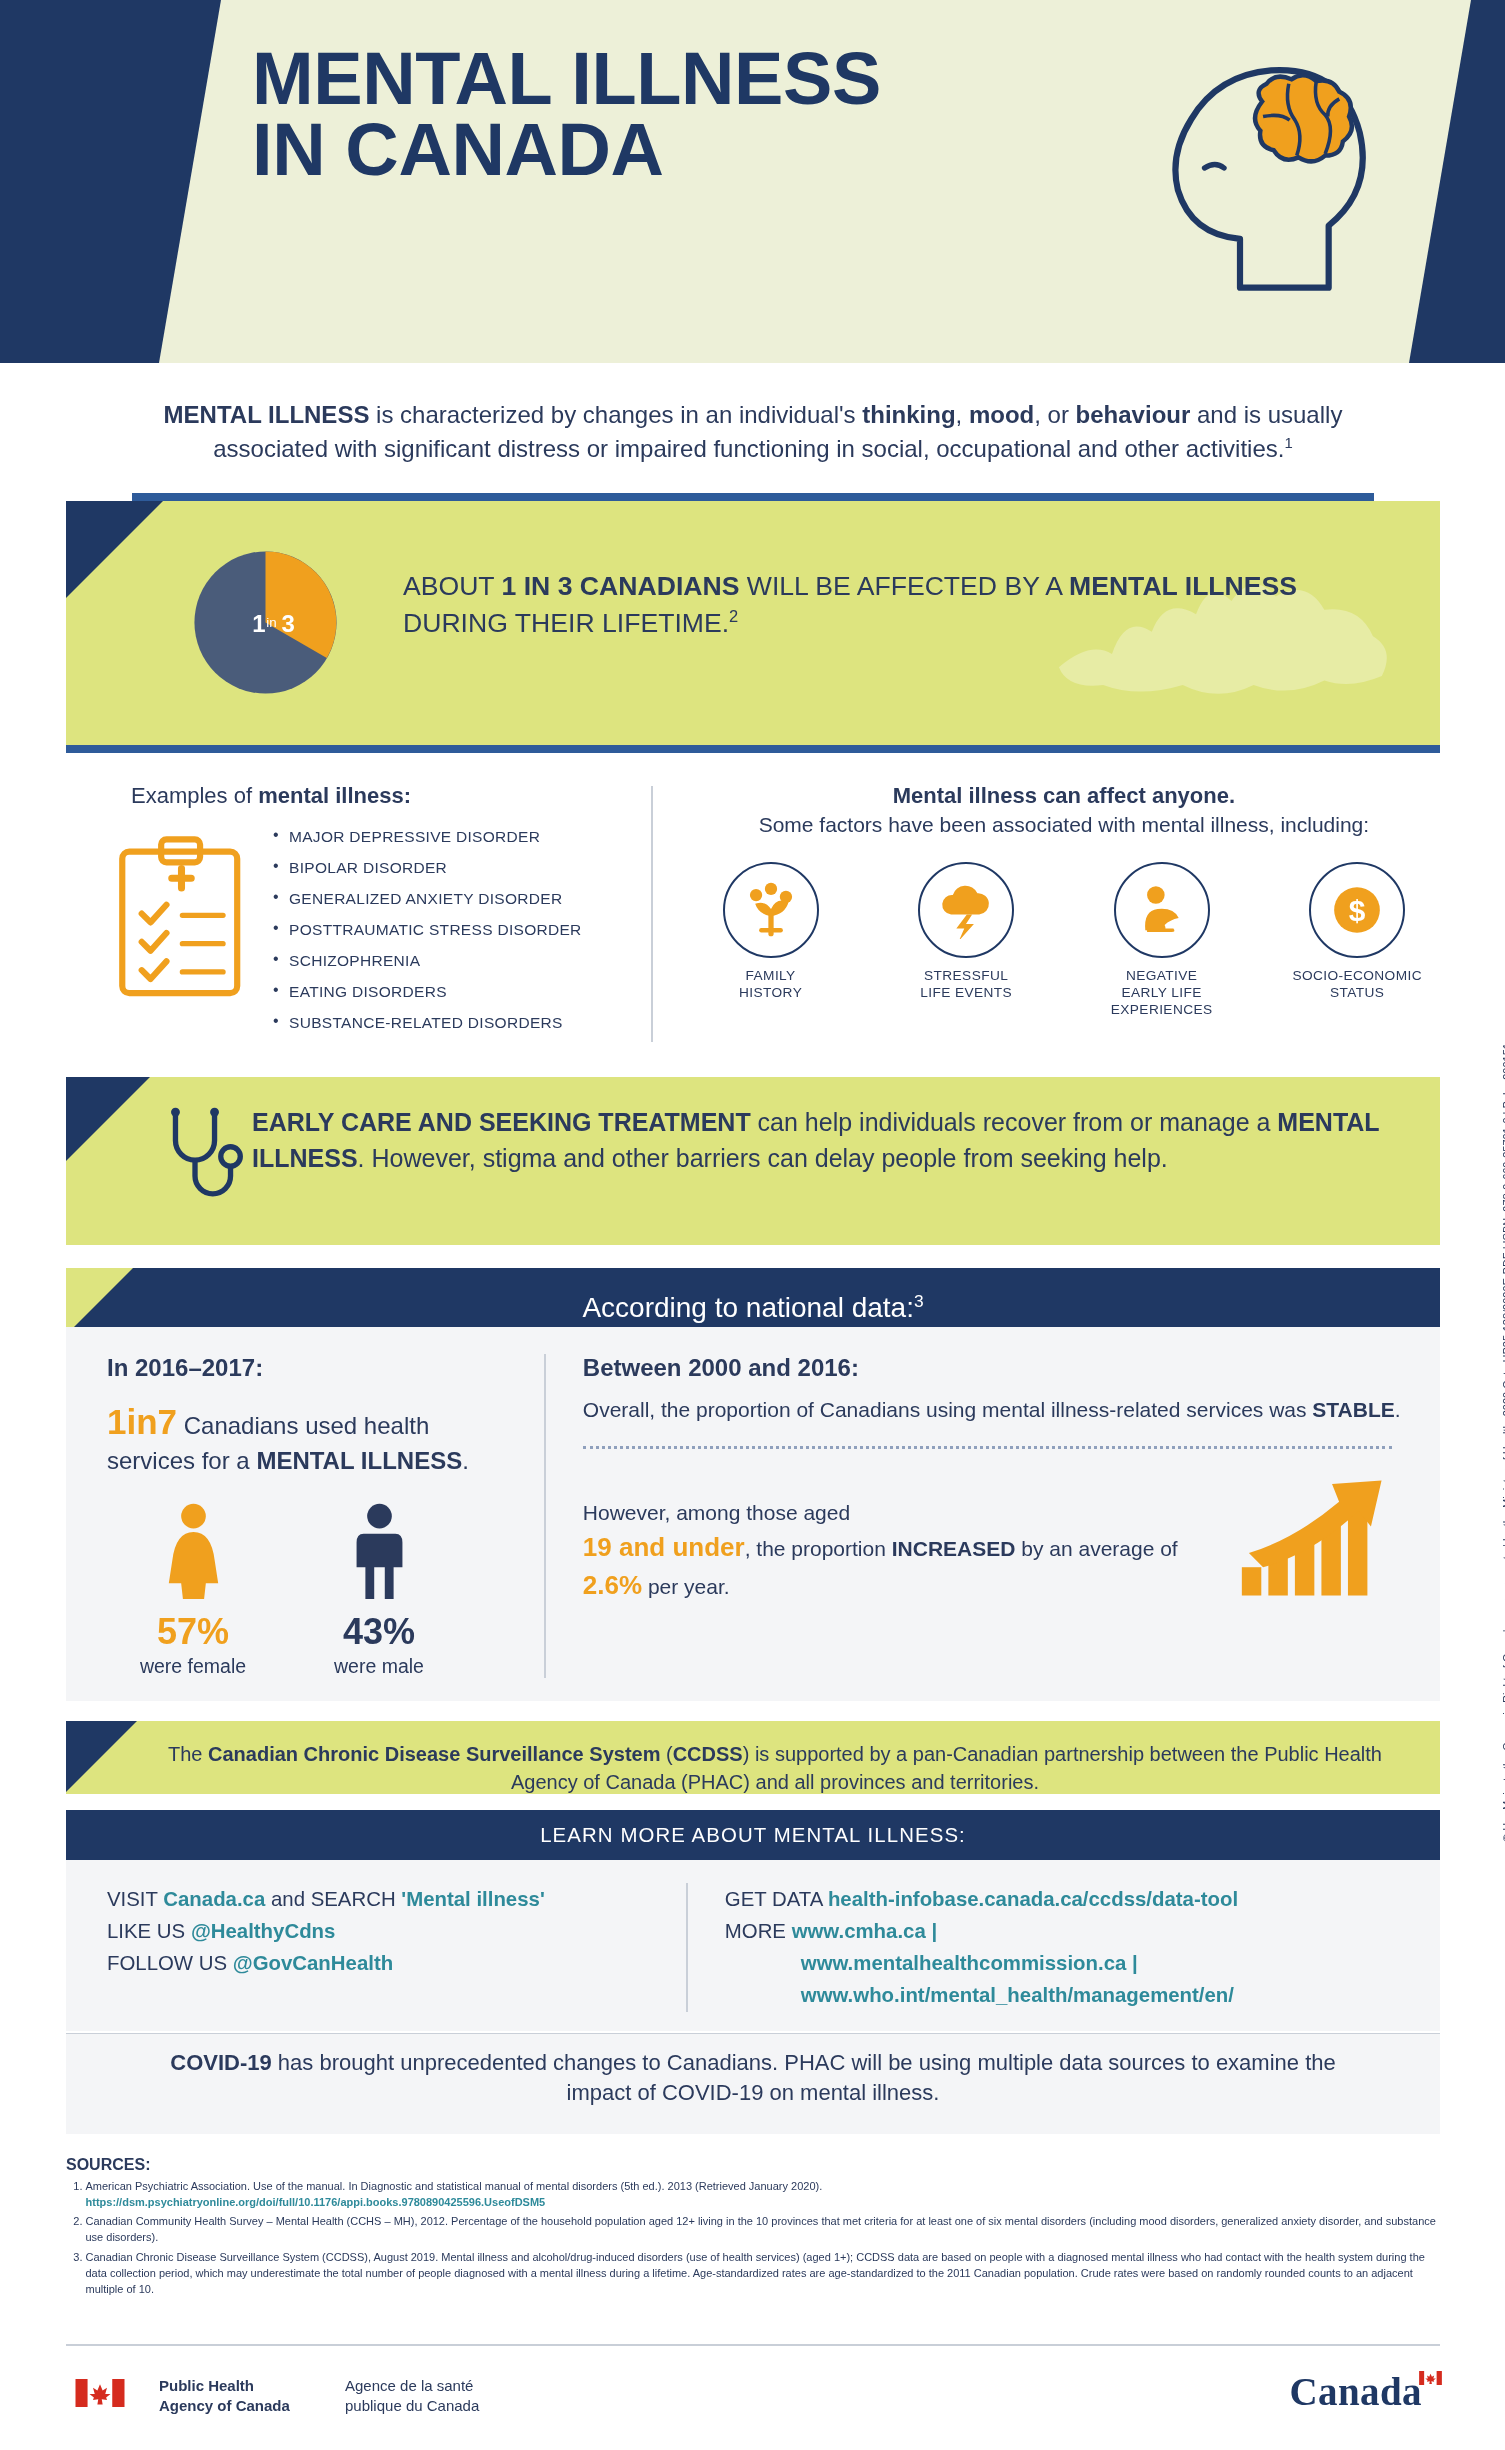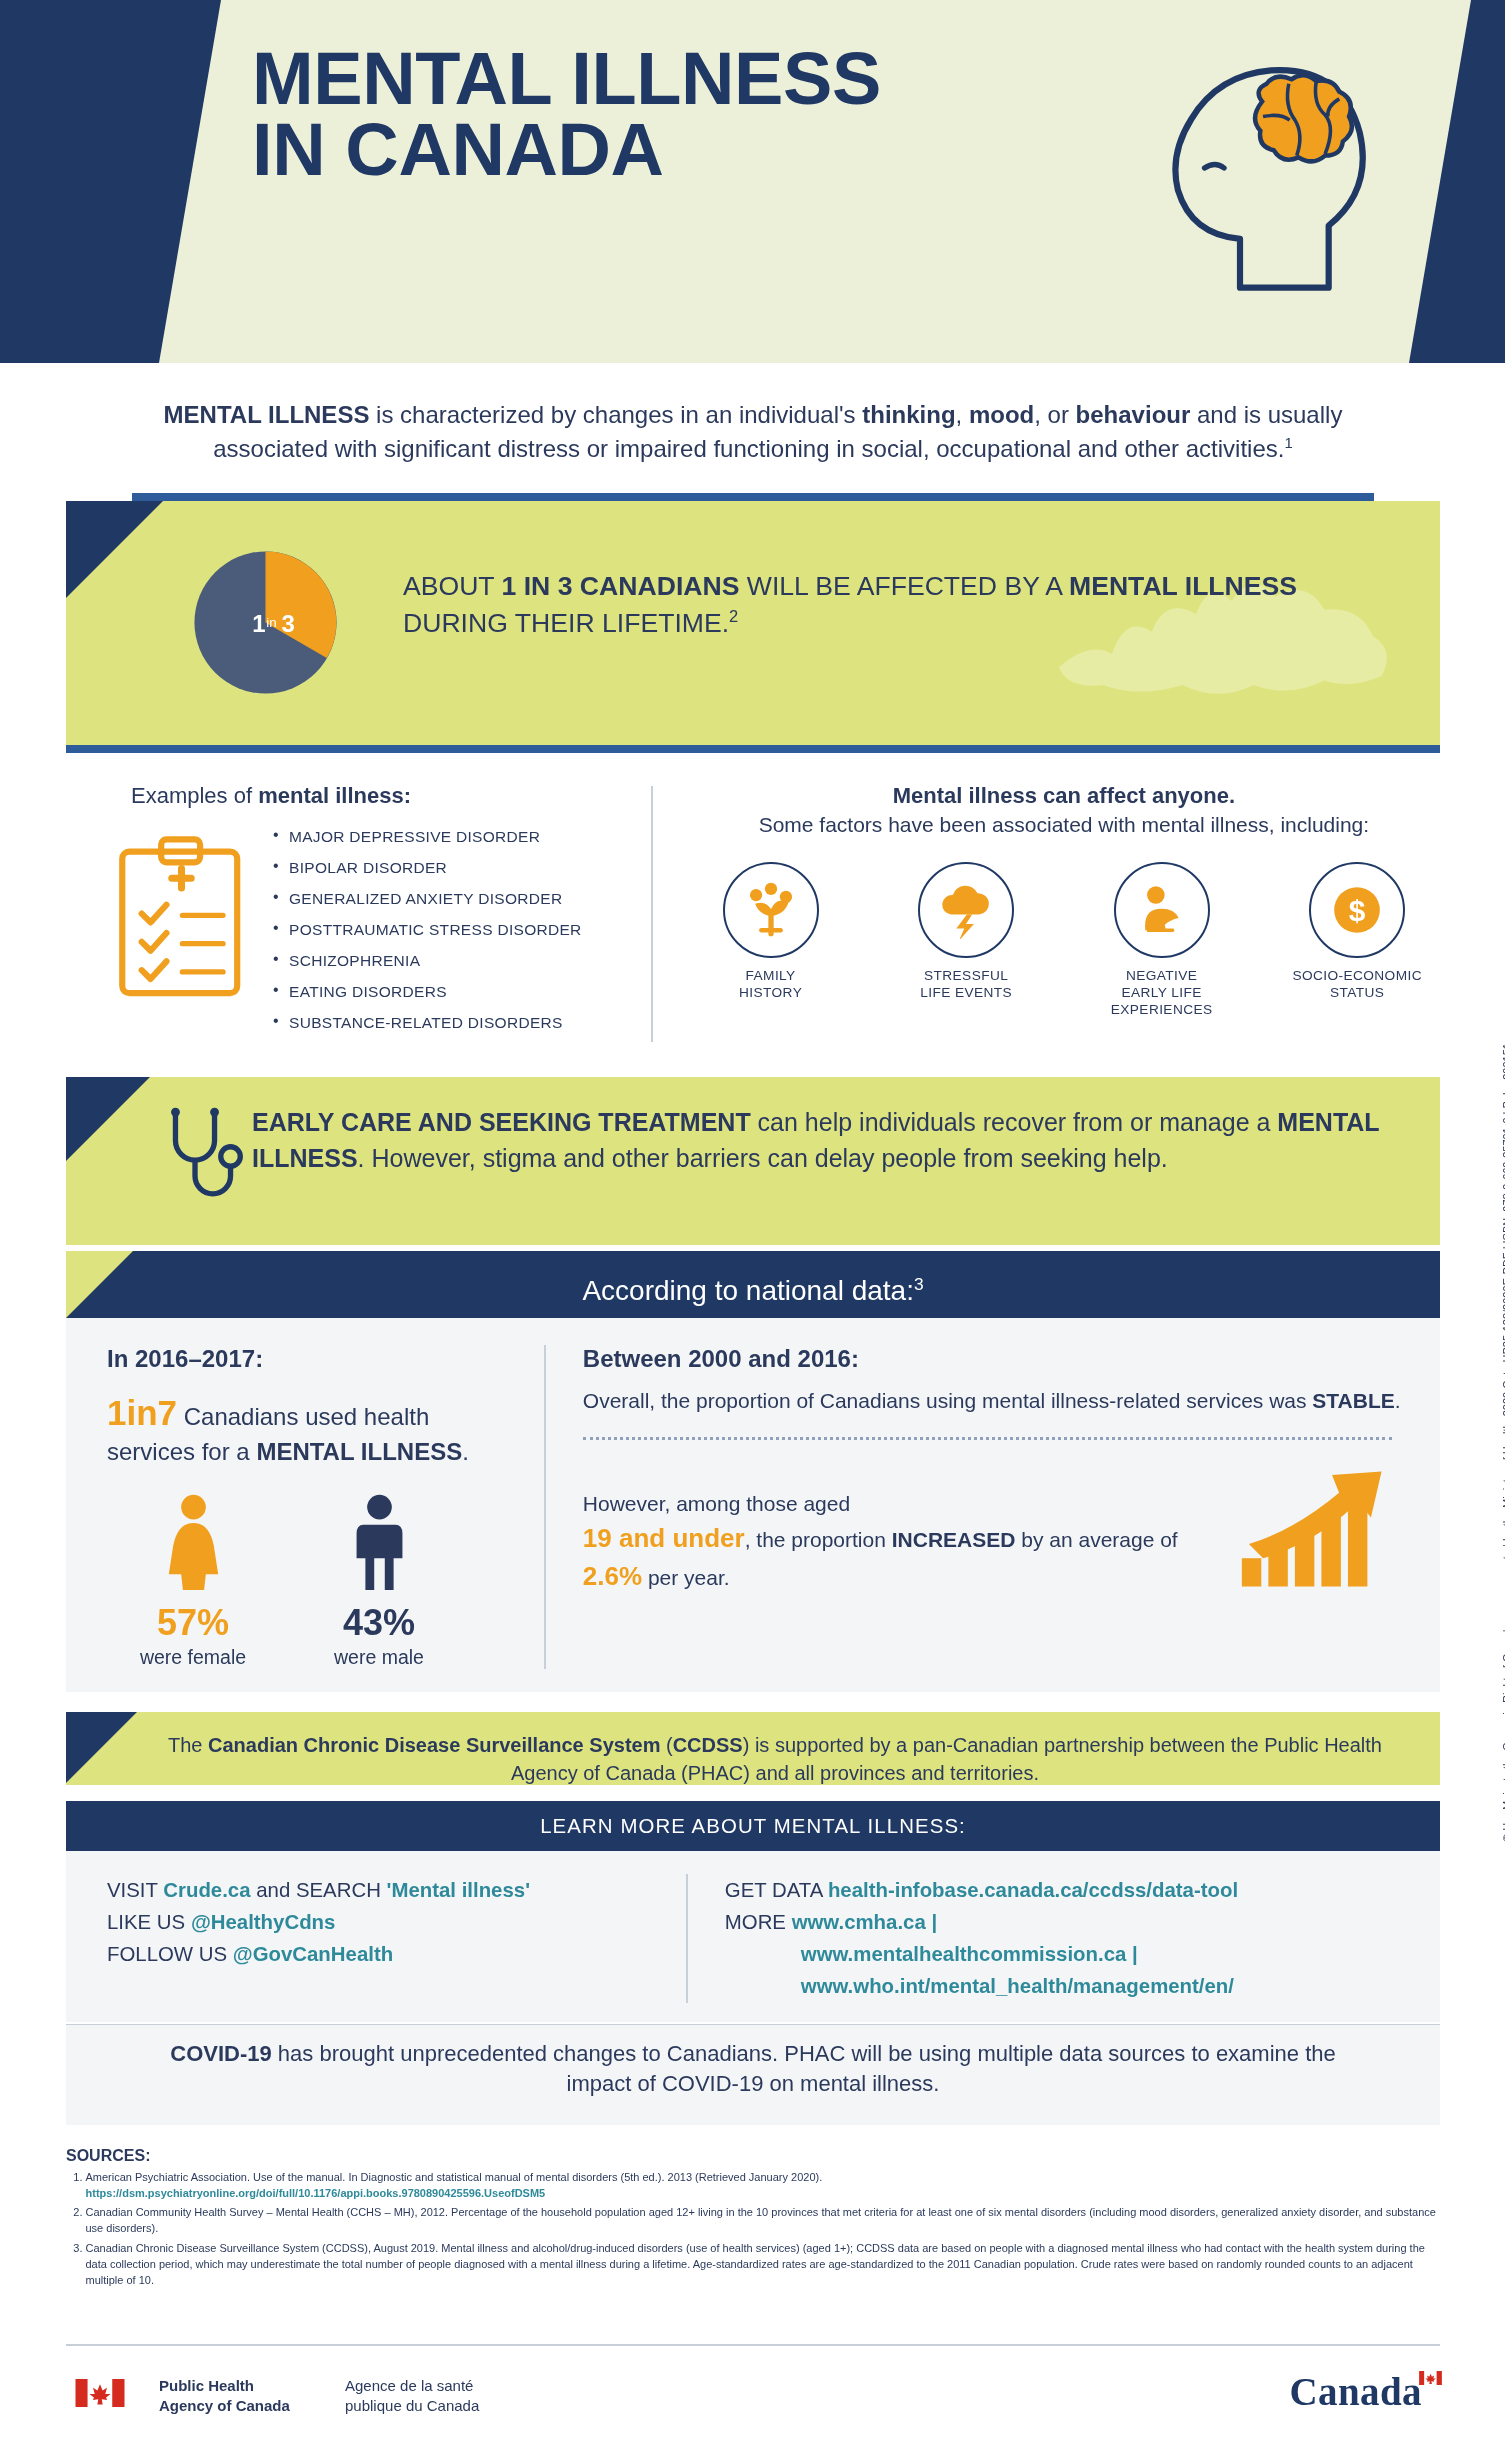--- a/index.html
+++ b/index.html
@@ -127,22 +127,22 @@
   }
   .early .steth { position:absolute; left:97px; top:28px; }
   .early .etxt {
     position:absolute; left:186px; top:28px; right:35px;
     font-size:25px; line-height:1.42; color:#2b3a5c;
   }
   .early .etxt b { font-weight:bold; }
 
   
   .nat-head {
-    position:relative; margin:6px 66px 0 66px; background:#1f3864;
-    height:67px; overflow:hidden;
+    position:relative; margin:23px 66px 0 66px; background:#1f3864;
+    height:59px; overflow:hidden;
   }
   .nat-head .corner {
     position:absolute; left:0; top:0; width:0;height:0;
     border-left:67px solid #dde47f; border-bottom:67px solid transparent;
   }
   .nat-head h2 {
     margin:0; text-align:center; color:#ffffff; font-size:28px; font-weight:normal;
     line-height:67px;
   }
   .nat-body { display:flex; margin:0 66px; background:#f4f5f7; padding:26.6px 0 23px 0; }
@@ -442,21 +442,21 @@
 
   <div class="ccdss">
     <div class="corner"></div>
     <p><span>The </span><b>Canadian Chronic Disease Surveillance System</b><span> (</span><b>CCDSS</b><span>) is supported by a pan-Canadian partnership between the Public Health Agency of Canada (PHAC) and all provinces and territories.</span></p>
   </div>
 
   <div class="learn-head">LEARN MORE ABOUT MENTAL ILLNESS:</div>
   <div class="learn-body">
     <div class="lb-left">
       <div>
-        <span>VISIT </span><span class="teal-b">Crude.ca</span><span> and SEARCH </span><span class="teal-b">'Mental illness'</span>
+        <span>VISIT </span><span class="teal-b">Canada.ca</span><span> and SEARCH </span><span class="teal-b">'Mental illness'</span>
       </div>
       <div>
         <span>LIKE US </span><span class="teal-b">@HealthyCdns</span>
       </div>
       <div>
         <span>FOLLOW US </span><span class="teal-b">@GovCanHealth</span>
       </div>
     </div>
     <div class="lb-div"></div>
     <div class="lb-right">

